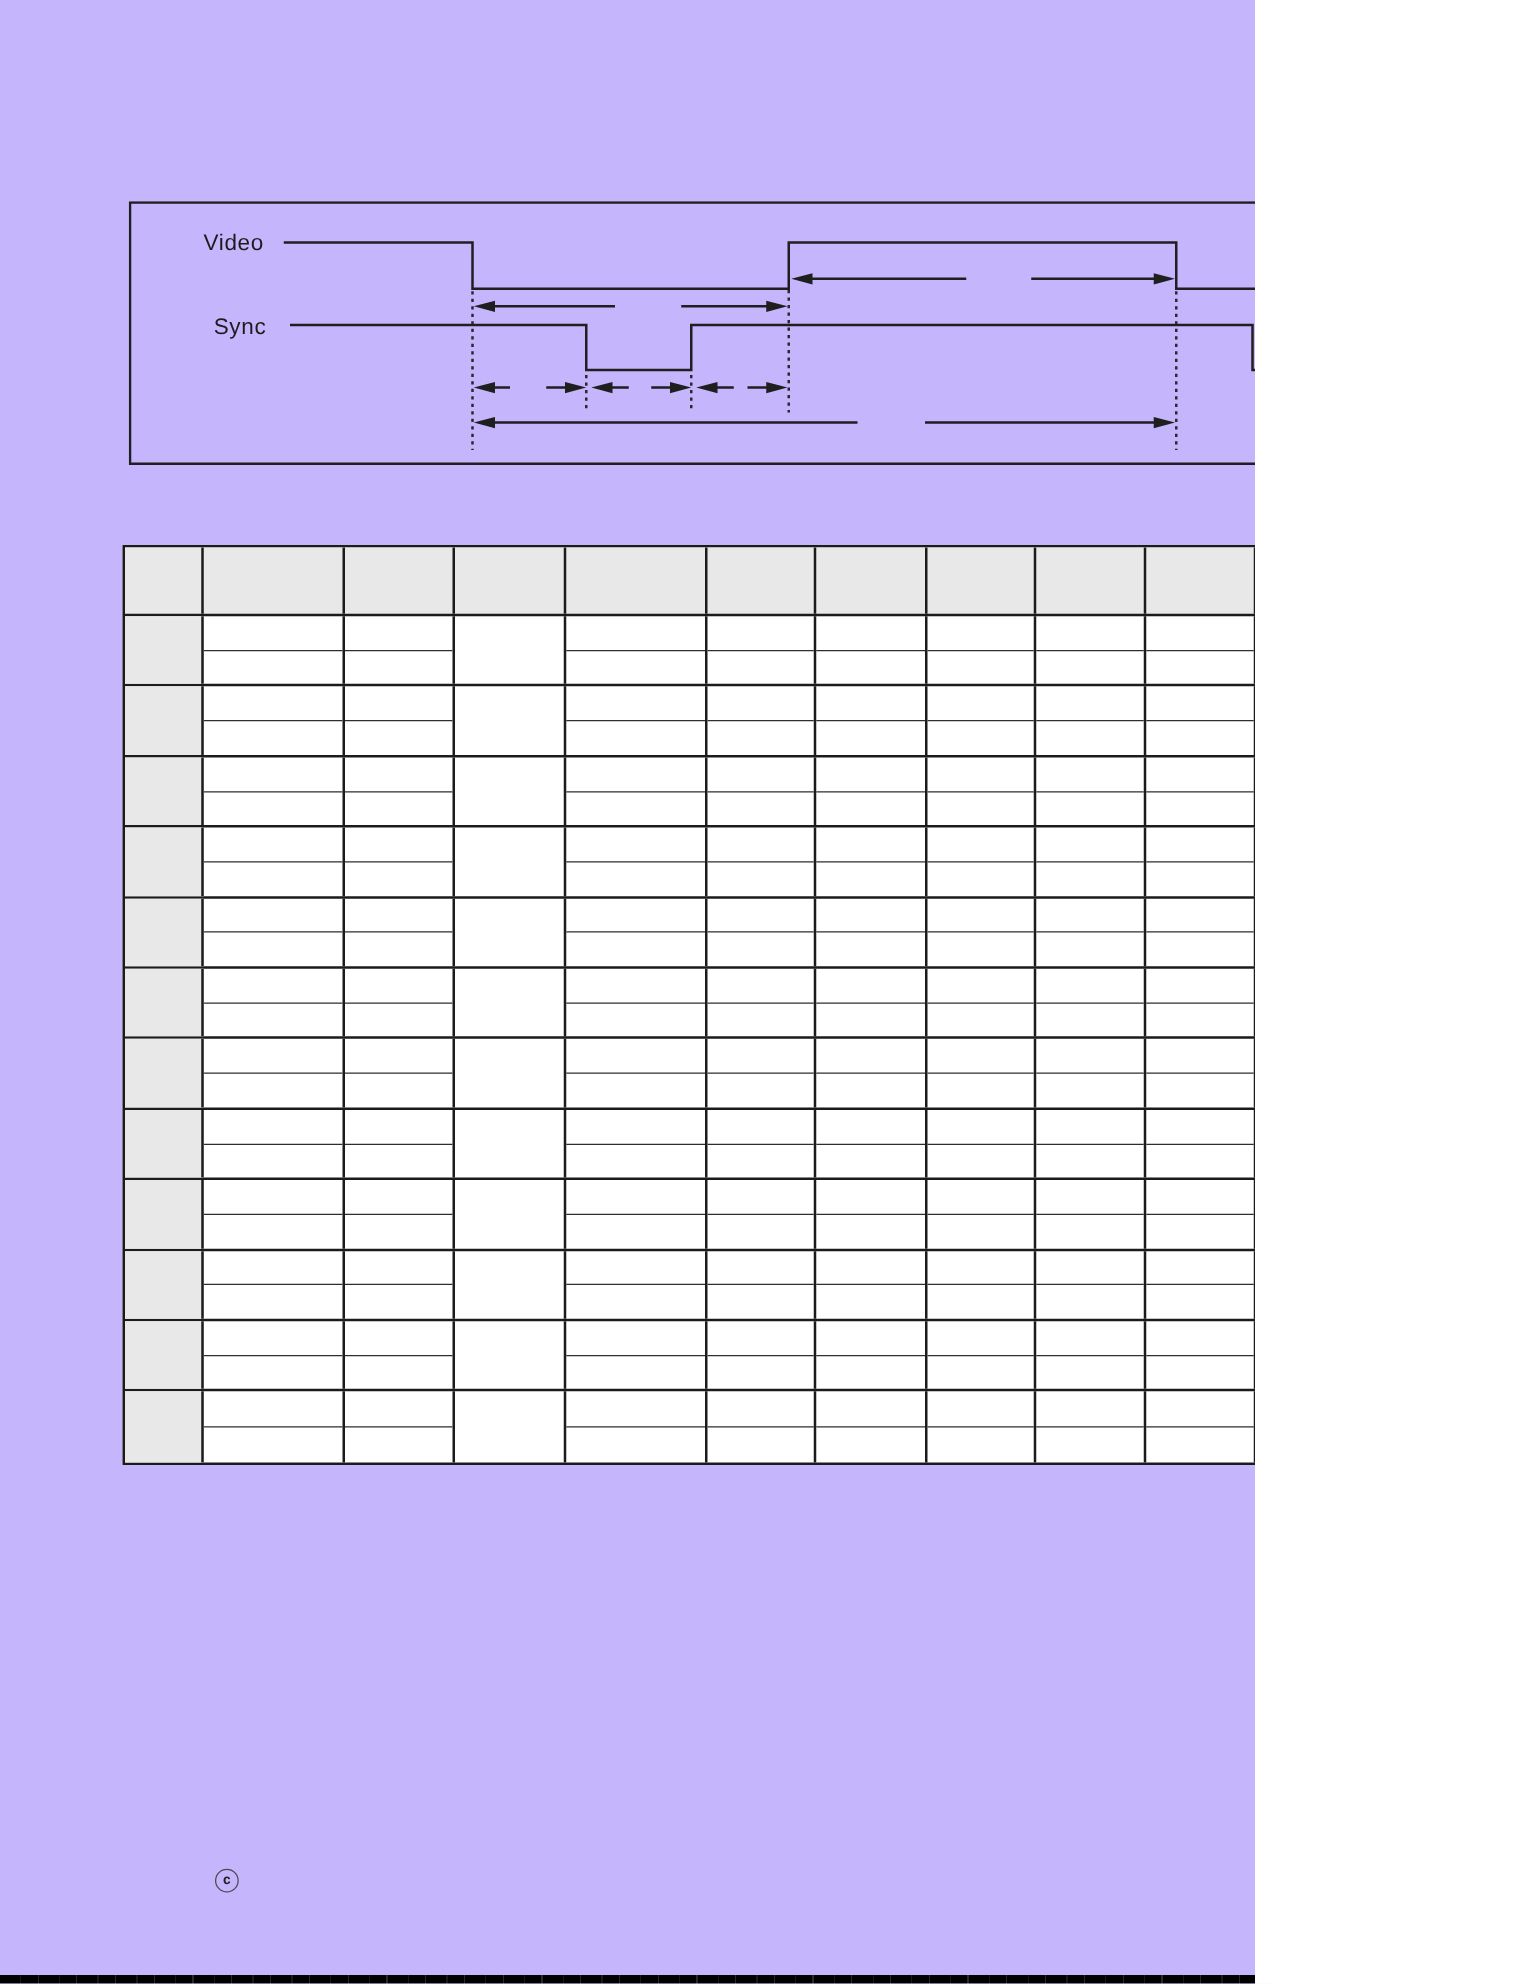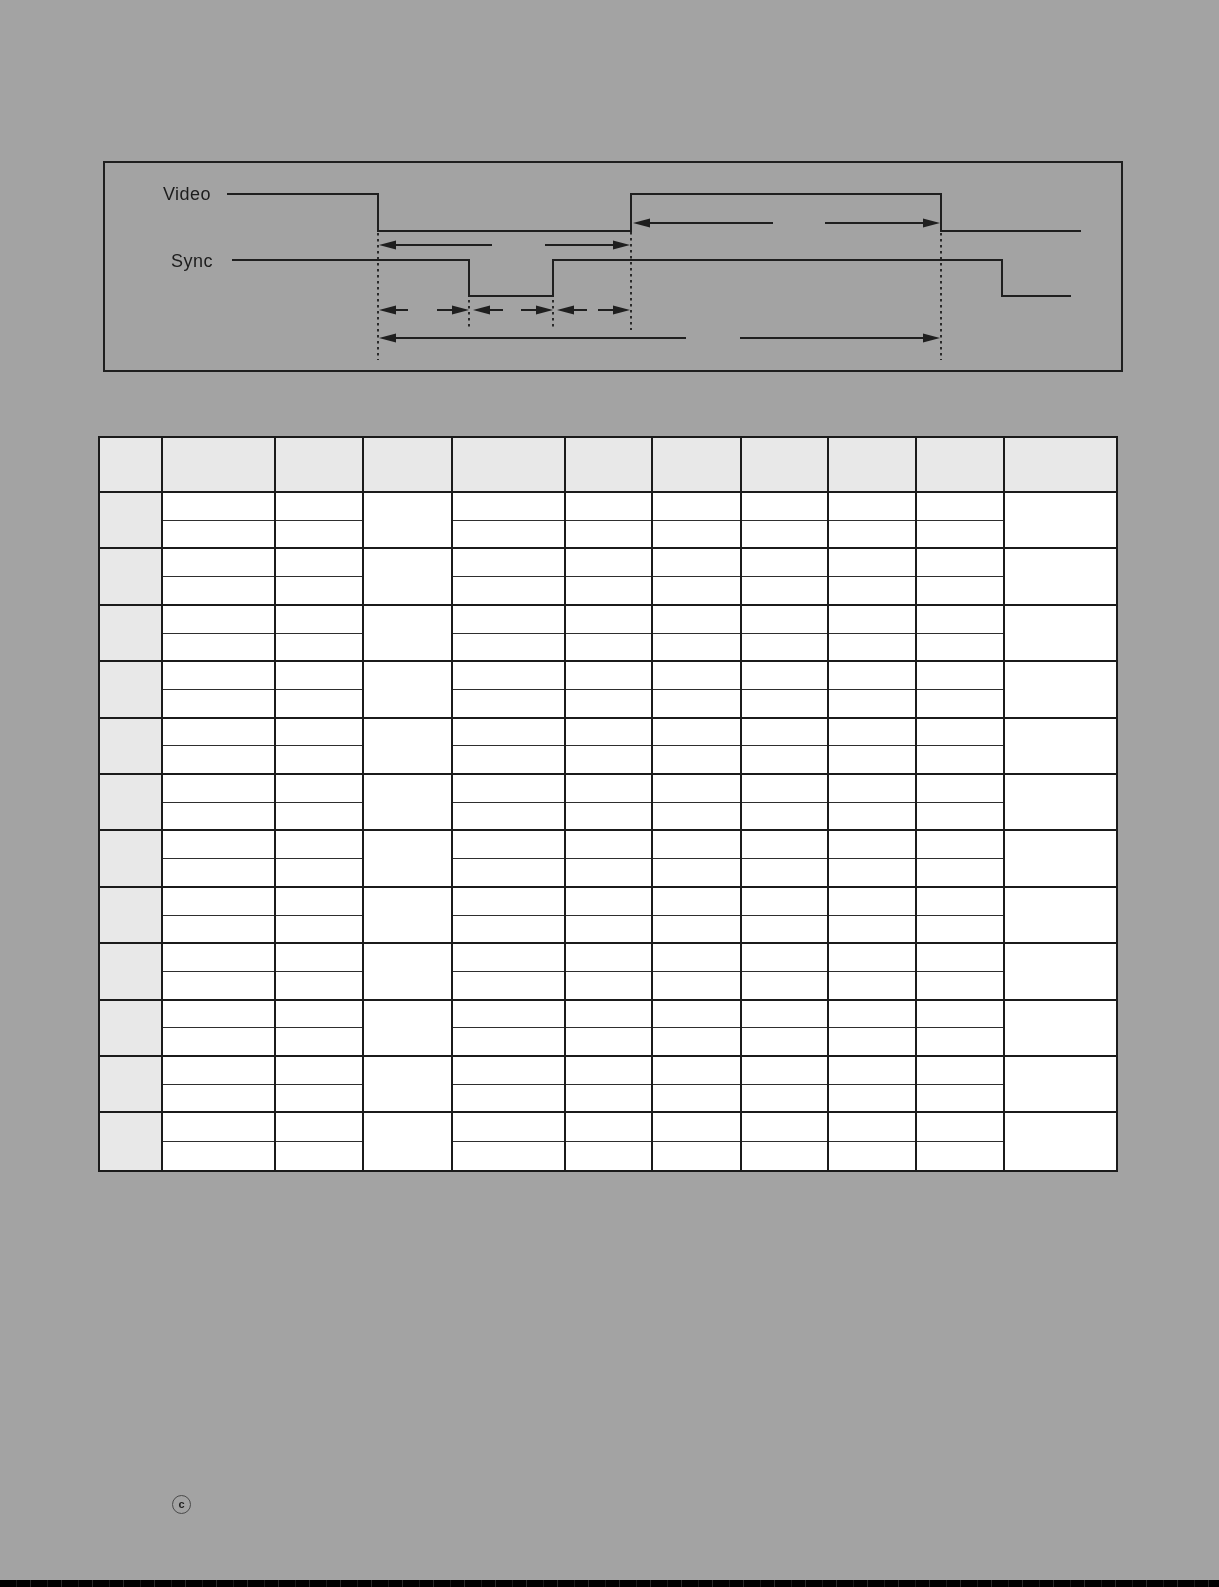--- a/index.html
+++ b/index.html
@@ -1,19 +1,19 @@
 <!DOCTYPE html>
 <html><head>
 <meta charset="utf-8">
 <style>
   html,body{margin:0;padding:0;background:#ffffff;}
   .page{
     position:relative;
-    width:1219px;height:1587px;
-    background:#a3a3a3;
+    width:1004px;height:1587px;
+    background:#c4b5fd;
     font-family:"Liberation Sans", sans-serif;
     overflow:hidden;
   }
   
   .figure-svg{position:absolute;left:103px;top:161px;width:1020px;height:211px;}
   .figure-svg text{font-family:"Liberation Sans",sans-serif;font-size:18px;fill:#1c1c1c;letter-spacing:.5px;}
   
   .spec-table{
     position:absolute;left:98px;top:436px;width:1020px;height:736px;
     border:2px solid #1b1b1b;box-sizing:border-box;background:#ffffff;

